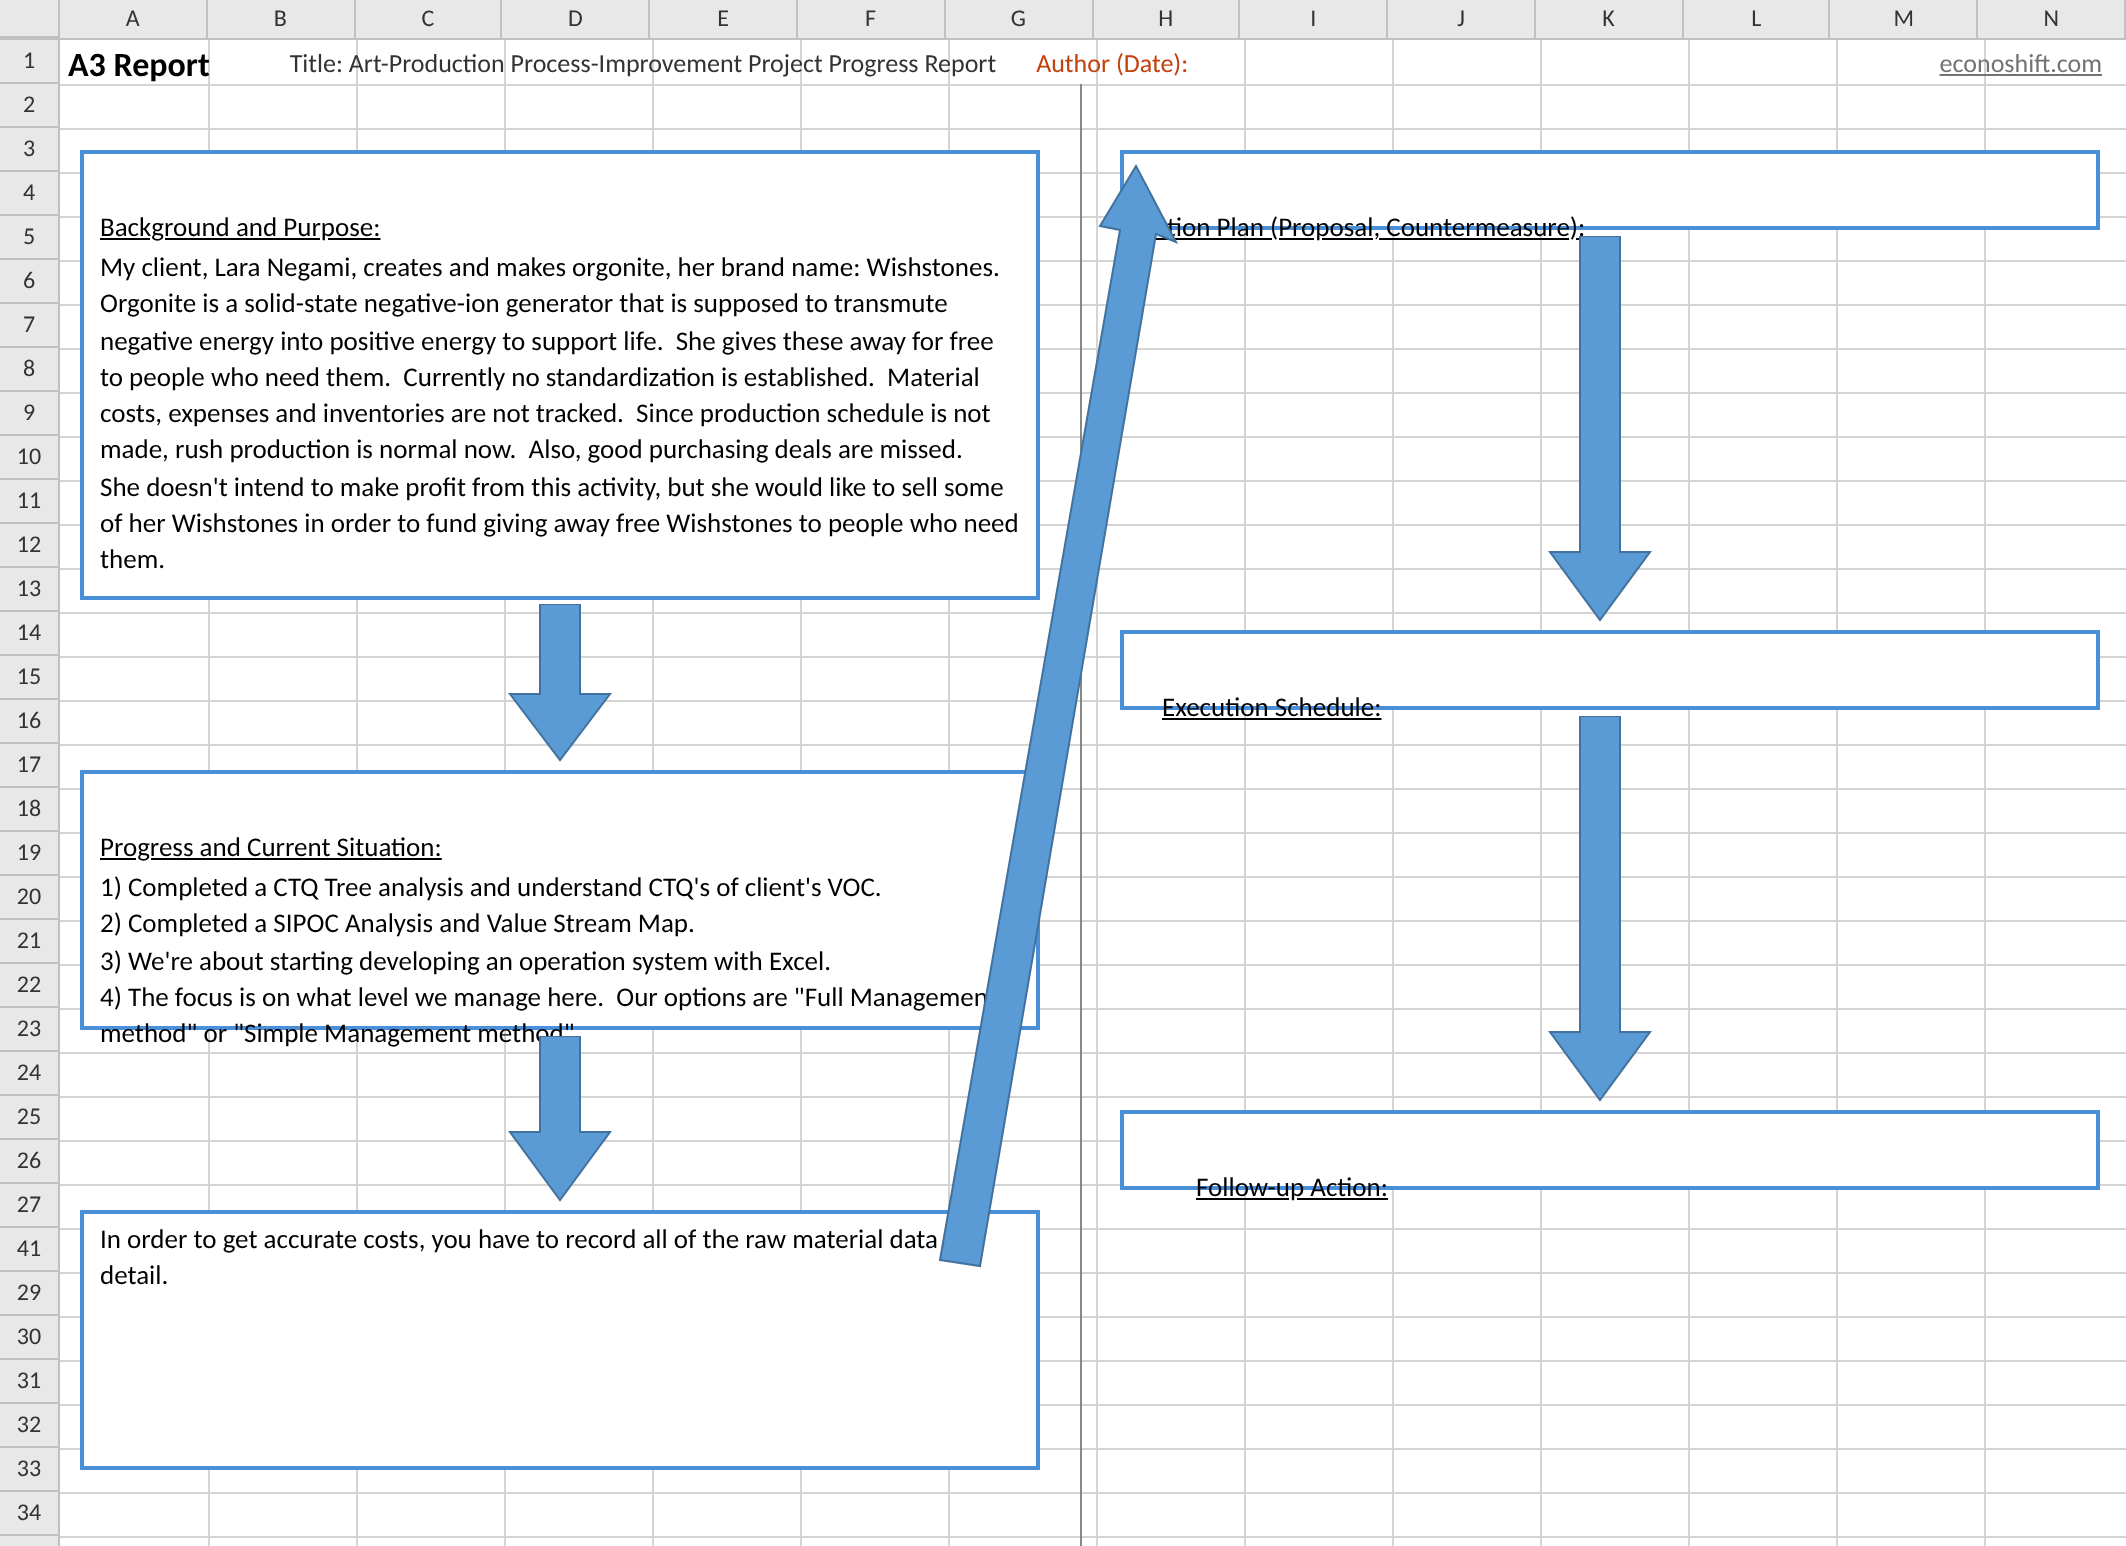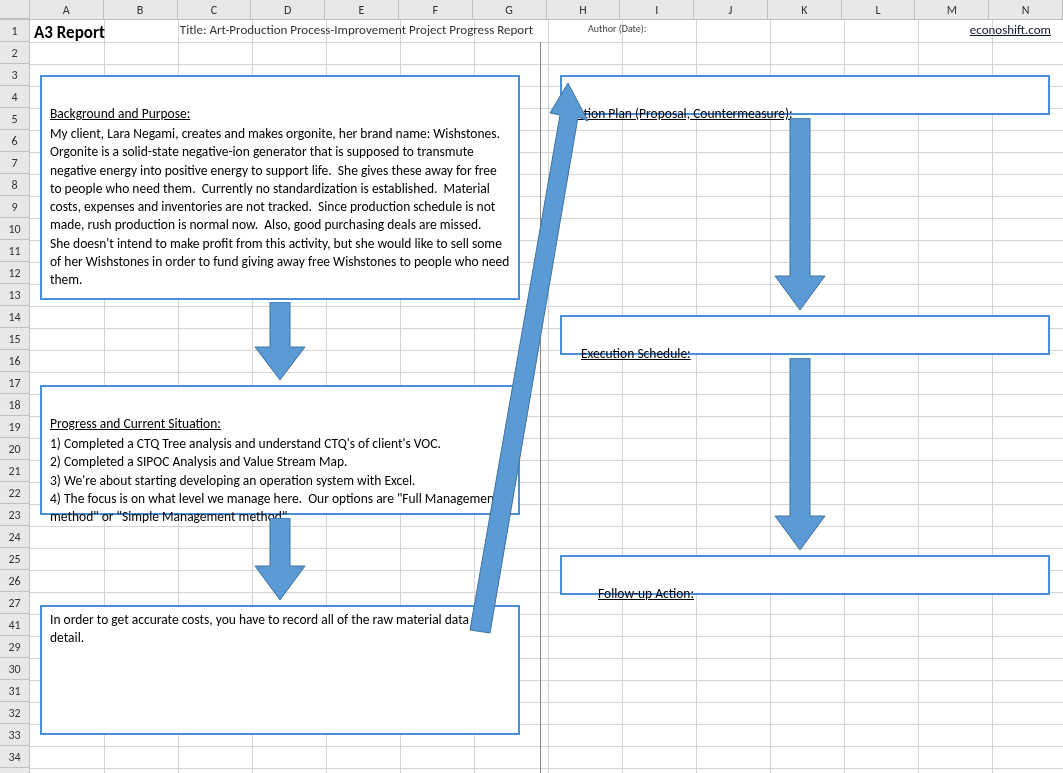--- a/index.html
+++ b/index.html
@@ -64,42 +64,41 @@
   .hline { position: absolute; left:0; right:0; height:1px; background:#d4d4d4; }
   .content {
     position: absolute;
     top:0; left:0; right:0; bottom:0;
   }
   .header-row {
     position: absolute;
     top: 2px; left: 4px; right: 4px;
     height: 20px;
     display: flex;
-    align-items: flex-start;
-    gap: 35px;
+    align-items: center;
   }
   .report-title {
     font-size: 17px;
     font-weight: bold;
     margin-right: 40px;
   }
   .title-text {
     font-size: 13px;
     color: #333;
     margin-right: 20px;
     white-space: nowrap;
   }
   .author-text {
-    font-size: 10px;
-    color: #404040;
+    font-size: 13px;
+    color: #c2410c;
   }
   .link {
     position: absolute;
     right: 8px;
-    color: #0f172a;
+    color: #737373;
     text-decoration: underline;
     font-size: 13px;
   }
   .box {
     position: absolute;
     border: 2px solid #4a90d9;
     background: #fff;
     padding: 4px 8px;
     font-size: 13.5px;
     line-height: 1.35;

